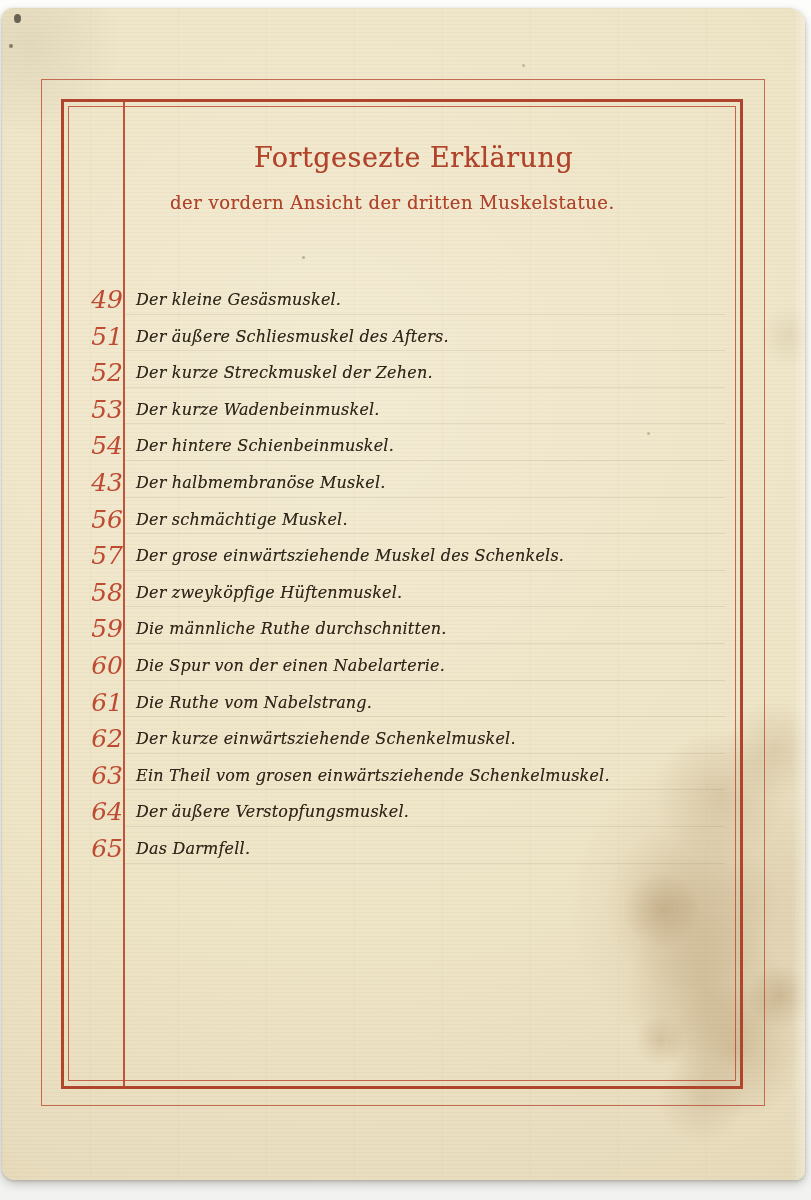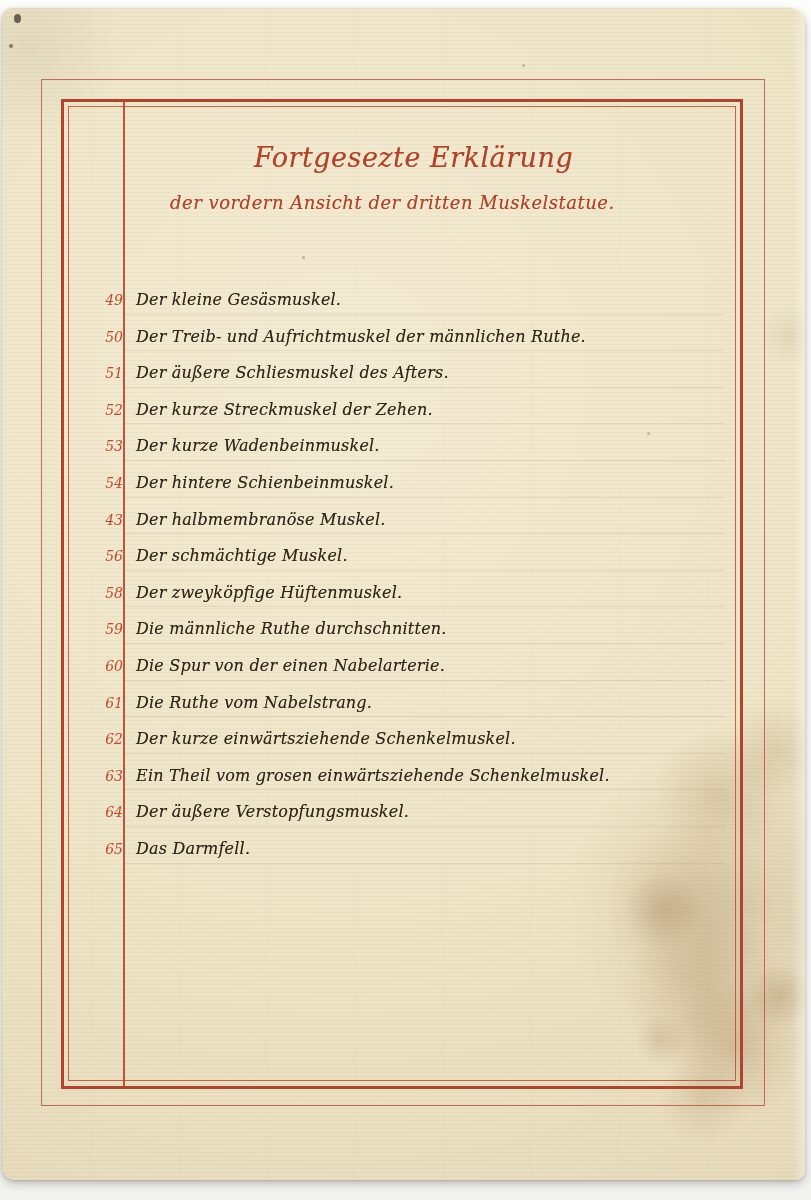--- a/index.html
+++ b/index.html
@@ -40,30 +40,30 @@
       radial-gradient(circle 46px  at 778px 988px, rgba(140,100,55,.26), rgba(0,0,0,0) 70%),
       radial-gradient(circle 62px  at 700px 1092px, rgba(150,115,70,.17), rgba(0,0,0,0) 70%),
       radial-gradient(circle 42px  at 788px 328px, rgba(150,120,80,.12), rgba(0,0,0,0) 70%),
       radial-gradient(circle 36px  at 658px 1032px, rgba(145,108,62,.19), rgba(0,0,0,0) 70%);
   }
   .frame{position:absolute;pointer-events:none;}
   .frame.outer{left:39px;top:71px;width:722px;height:1025px;border:1px solid rgba(188,76,52,.8);}
   .frame.thick{left:59px;top:91px;width:682px;height:990px;border:3px solid #b0442c;box-sizing:border-box;}
   .frame.thin {left:66px;top:98px;width:668px;height:975px;border:1px solid rgba(188,76,52,.85);box-sizing:border-box;}
   .marginline{position:absolute;left:121px;top:91px;width:2px;height:990px;background:rgba(183,70,45,.9);}
-  .t1,.t2{position:absolute;font-style:italic;color:#b0432a;letter-spacing:.5px;
+  .t1,.t2{position:absolute;color:#b0432a;letter-spacing:.5px;
           text-shadow:0 0 .5px rgba(176,67,42,.6);white-space:nowrap;}
   .t1{left:252px;top:134px;font-size:27px;}
   .t2{left:168px;top:184px;font-size:18px;}
   .entries{position:absolute;left:83px;top:274px;width:680px;}
   .entry{position:relative;height:36.6px;line-height:36.6px;white-space:nowrap;}
   .entry::after{content:"";position:absolute;left:40px;right:40px;bottom:4px;height:1px;
                 background:rgba(128,114,84,.14);}
   .num{display:inline-block;width:38px;text-align:right;padding-right:0;
-       font-style:italic;font-size:14px;color:#bd4a31;vertical-align:top;}
+       font-style:italic;font-size:25px;color:#bd4a31;vertical-align:top;}
   .txt{display:inline-block;margin-left:13px;font-style:italic;font-size:16px;color:#2f2519;
        letter-spacing:.2px;text-shadow:0 0 .4px rgba(47,37,25,.5);vertical-align:top;}
   .speck{position:absolute;border-radius:50%;pointer-events:none;}
   .speck.s1{left:12px;top:6px;width:7px;height:9px;background:#4a4236;opacity:.8;}
   .speck.s2{left:7px;top:36px;width:4px;height:4px;background:#5a5244;opacity:.7;}
   .speck.s3{left:300px;top:248px;width:3px;height:3px;background:#8a7a58;opacity:.5;}
   .speck.s4{left:520px;top:56px;width:3px;height:3px;background:#8a7a58;opacity:.45;}
   .speck.s5{left:645px;top:424px;width:3px;height:3px;background:#8a7a58;opacity:.45;}
 </style>
 </head>
@@ -80,23 +80,20 @@
   <div class="marginline"></div>
 
   <div class="t1">Fortgesezte Erklärung</div>
   <div class="t2">der vordern Ansicht der dritten Muskelstatue.</div>
 
   <div class="entries">
   <div class="entry">
     <span class="num">49</span><span class="txt">Der kleine Gesäsmuskel.</span>
   </div>
 
-  <div class="entry">
-    <span class="num">50</span><span class="txt">Der Treib- und Aufrichtmuskel der männlichen Ruthe.</span>
-  </div>
 
   <div class="entry">
     <span class="num">51</span><span class="txt">Der äußere Schliesmuskel des Afters.</span>
   </div>
 
   <div class="entry">
     <span class="num">52</span><span class="txt">Der kurze Streckmuskel der Zehen.</span>
   </div>
 
   <div class="entry">
@@ -108,20 +105,23 @@
   </div>
 
   <div class="entry">
     <span class="num">43</span><span class="txt">Der halbmembranöse Muskel.</span>
   </div>
 
   <div class="entry">
     <span class="num">56</span><span class="txt">Der schmächtige Muskel.</span>
   </div>
 
+  <div class="entry">
+    <span class="num">57</span><span class="txt">Der grose einwärtsziehende Muskel des Schenkels.</span>
+  </div>
 
   <div class="entry">
     <span class="num">58</span><span class="txt">Der zweyköpfige Hüftenmuskel.</span>
   </div>
 
   <div class="entry">
     <span class="num">59</span><span class="txt">Die männliche Ruthe durchschnitten.</span>
   </div>
 
   <div class="entry">

